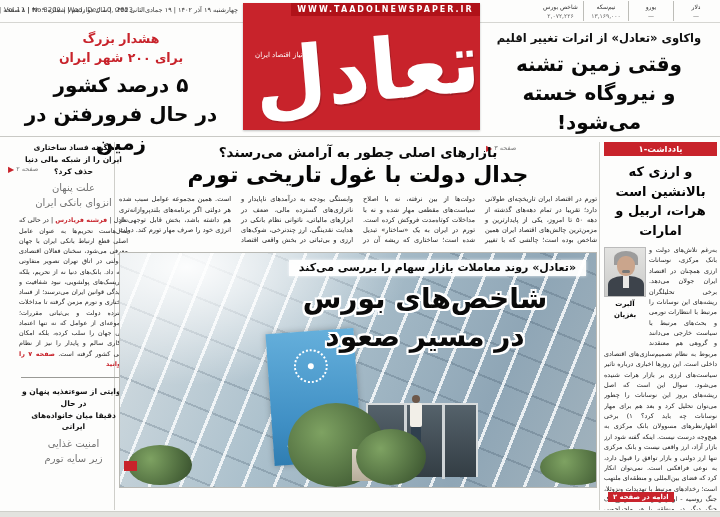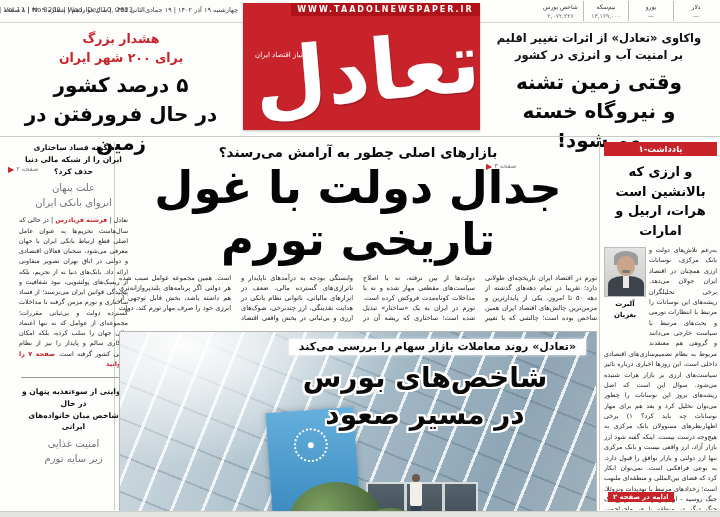--- a/index.html
+++ b/index.html
@@ -41,21 +41,21 @@
   
   .leftcol{position:absolute;left:19px;top:142px;width:109px;height:368px;overflow:hidden;}
   .lc-kicker{text-align:center;font-weight:bold;font-size:7.6px;line-height:1.55;color:#111;}
   .lc-title{text-align:center;font-weight:normal;font-size:10px;line-height:1.45;margin:4px 0 5px;color:#737373;}
   .lc-body{font-size:6.4px;line-height:1.6;text-align:justify;color:#222;}
   .red{color:#c8232b;font-weight:bold;}
   .lc-rule{border-top:1px solid #9a9a96;margin:8px 2px;}
   
   .main{position:absolute;left:119px;top:140px;width:478px;}
   .lead-kicker{text-align:center;font-weight:bold;font-size:13.5px;margin-top:4px;color:#0a0a0a;}
-  .lead-headline{text-align:center;font-weight:bold;font-size:45px;line-height:1.15;letter-spacing:-1px;color:#050505;margin-top:2px;}
+  .lead-headline{text-align:center;font-weight:bold;font-size:22px;line-height:1.15;letter-spacing:-1px;color:#050505;margin-top:2px;}
   .lead-cols{margin-top:7px;column-count:4;column-gap:10px;font-size:6.6px;line-height:1.55;text-align:justify;height:52px;overflow:hidden;color:#222;}
   
   .photo{position:relative;margin-top:6px;width:478px;height:236px;overflow:hidden;border:1px solid #b9b9b4;background:
     radial-gradient(ellipse at 14% 6%, rgba(255,255,255,.95), rgba(255,255,255,0) 38%),
     repeating-linear-gradient(112deg, rgba(255,255,255,0) 0 26px, rgba(250,252,253,.85) 26px 29px),
     repeating-linear-gradient(22deg, rgba(25,45,65,.18) 0 2px, rgba(255,255,255,0) 2px 34px),
     linear-gradient(115deg,#d6dee2,#abc0cc 40%,#8fa6b6 75%,#a2b3bd);}
   .banner{position:absolute;left:150px;top:78px;width:88px;height:132px;transform:rotate(-4deg);
     background:linear-gradient(185deg,#66b0dc,#3f8fc4 70%,#2f7db1);box-shadow:0 0 6px rgba(0,0,0,.25);}
   .emblem{position:absolute;left:26px;top:18px;width:34px;height:34px;border:2px dotted #fff;border-radius:50%;}
@@ -136,21 +136,20 @@
     <div class="big">
       <div>۵ درصد کشور</div>
       <div>در حال فرورفتن در زمین</div>
     </div>
     <div class="ptag"><span class="tri">▶</span> <span>صفحه ۲</span></div>
   </div>
 
   <div class="hl hl-right">
     <div class="kicker-black">
       <div>واکاوی «تعادل» از اثرات تغییر اقلیم</div>
-      <div>بر امنیت آب و انرژی در کشور</div>
     </div>
     <div class="big">
       <div>وقتی زمین تشنه</div>
       <div>و نیروگاه خسته می‌شود!</div>
     </div>
     <div class="ptag"><span class="tri">▶</span> <span>صفحه ۳</span></div>
   </div>
 
   <div class="hrule"></div>
   <div class="vd vd1"></div>
@@ -167,21 +166,21 @@
         <div>انزوای بانکی ایران</div>
       </div>
       <div class="lc-body">
         <span>تعادل | </span><span class="red">فرشته فریادرس</span><span> | در حالی که سال‌هاست تحریم‌ها به عنوان عامل اصلی قطع ارتباط بانکی ایران با جهان معرفی می‌شود، سخنان فعالان اقتصادی و دولتی در اتاق تهران تصویر متفاوتی ارائه داد. بانک‌های دنیا نه از تحریم، بلکه از ریسک‌های پولشویی، نبود شفافیت و پیچیدگی قوانین ایران می‌ترسند؛ از فساد ساختاری و تورم مزمن گرفته تا مداخلات گسترده دولت و بی‌ثباتی مقررات؛ مجموعه‌ای از عوامل که نه تنها اعتماد مالی جهان را سلب کرده، بلکه امکان همکاری سالم و پایدار را نیز از نظام بانکی کشور گرفته است. </span><span class="red">صفحه ۷ را بخوانید</span>
       </div>
     </div>
     <div class="lc-rule"></div>
     <div>
       <div class="lc-kicker">
         <div>روایتی از سوءتغذیه پنهان و در حال</div>
-        <div>شاخص میان خانواده‌های ایرانی</div>
+        <div>دقیقا میان خانواده‌های ایرانی</div>
       </div>
       <div class="lc-title">
         <div>امنیت غذایی</div>
         <div>زیر سایه تورم</div>
       </div>
 
     </div>
   </div>
 
   <div class="main">

